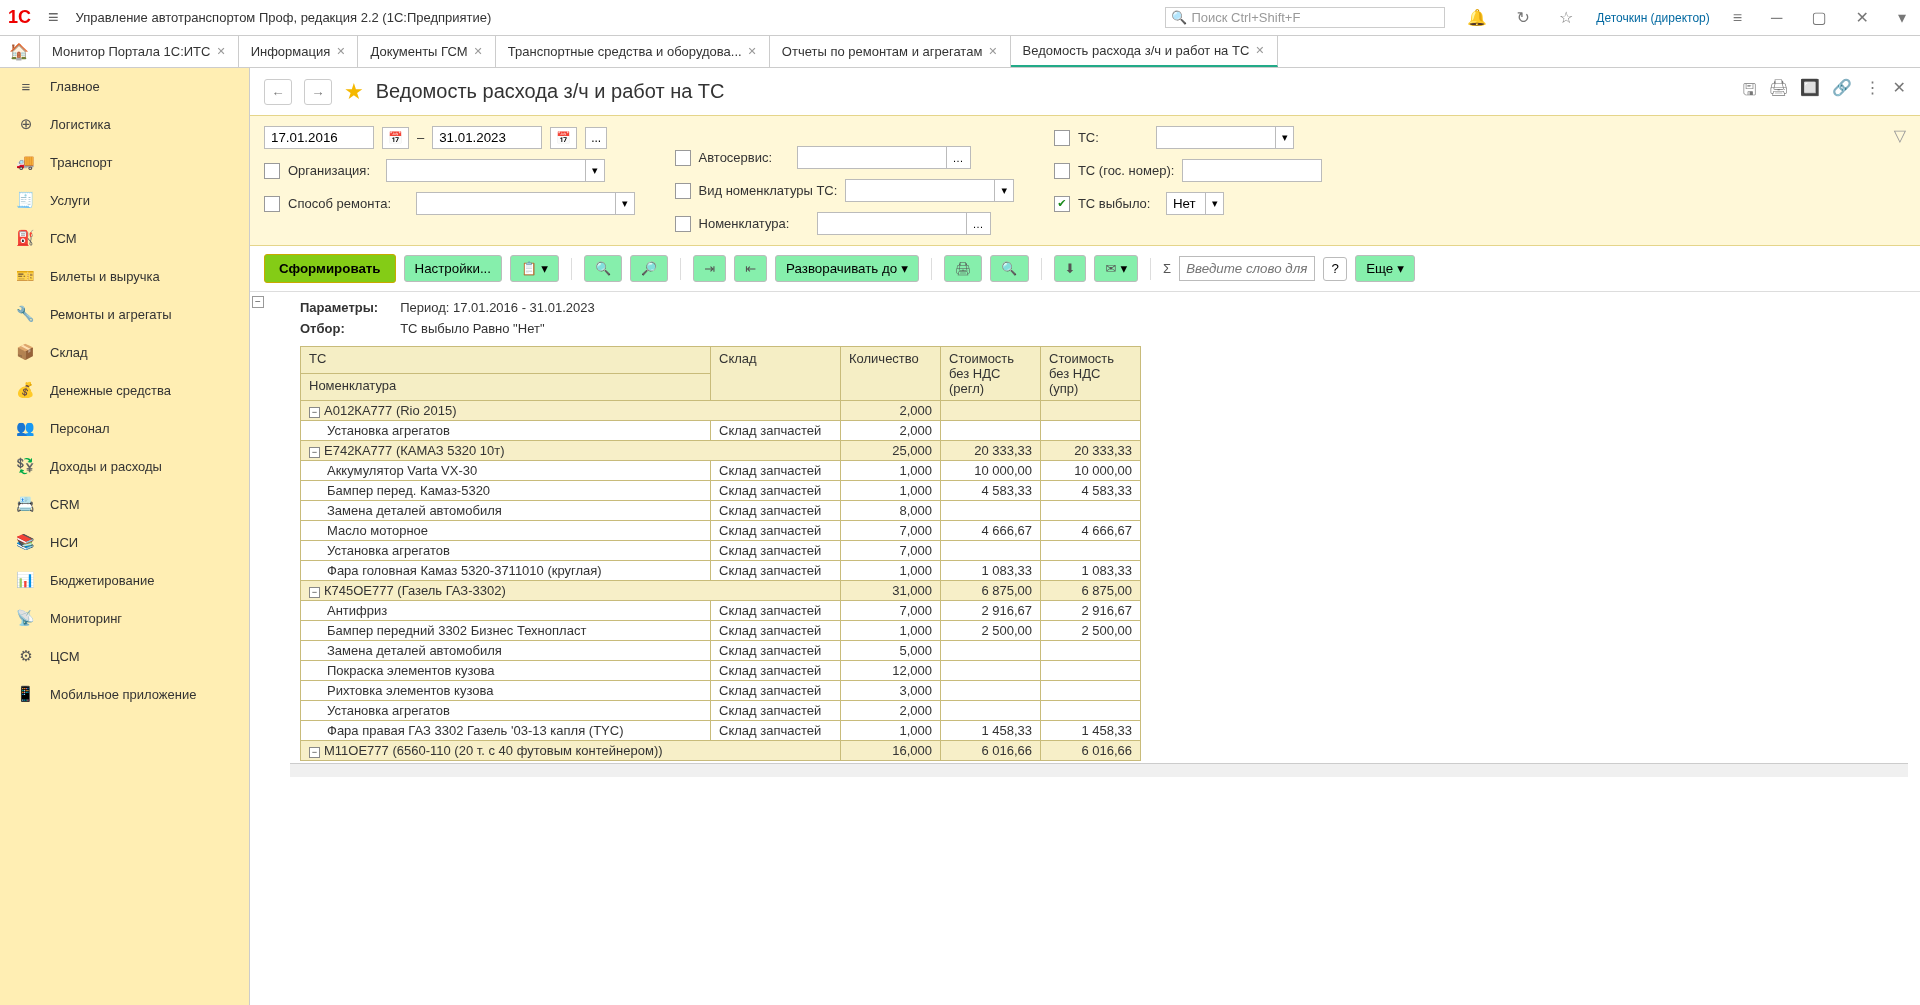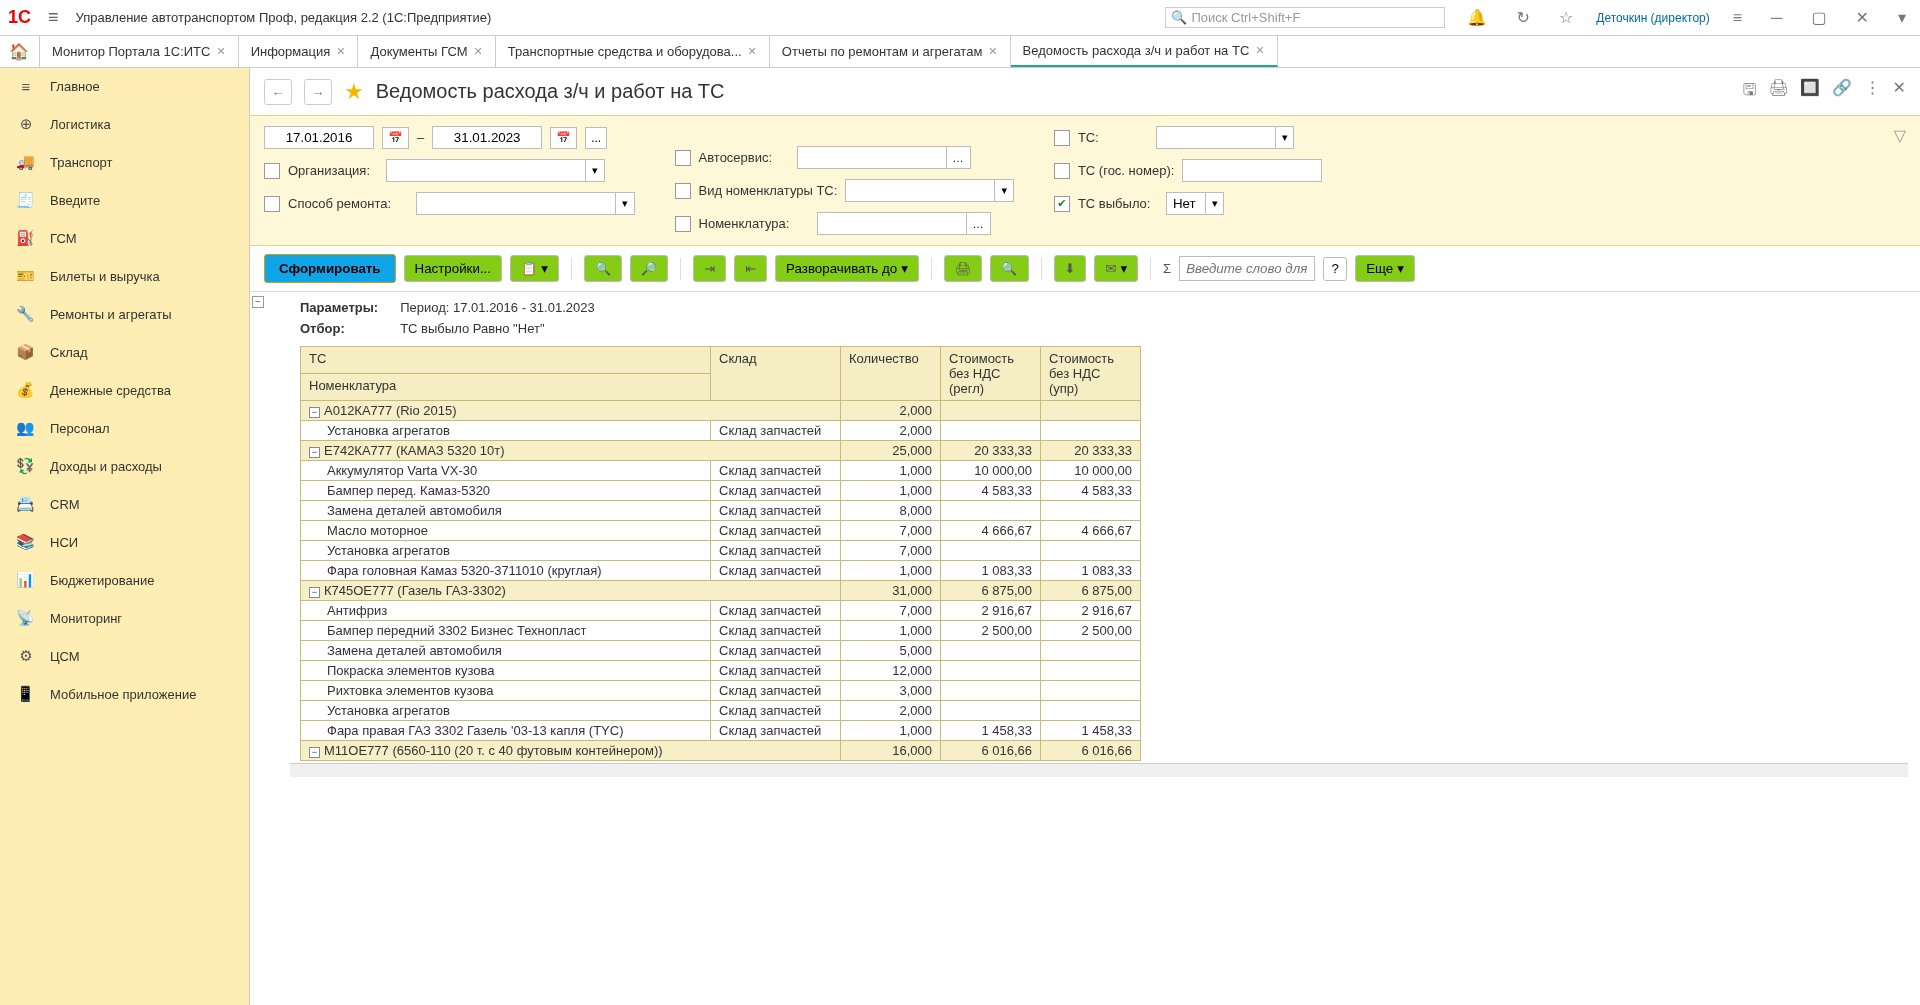--- a/index.html
+++ b/index.html
@@ -33,34 +33,34 @@
 .navbtn { width:28px; height:26px; border:1px solid #ccc; background:#fff; cursor:pointer; display:flex; align-items:center; justify-content:center; color:#777; border-radius:3px; }
 .star { color:#f5b800; font-size:22px; }
 .page-title { font-size:20px; font-weight:normal; }
 .page-tools { margin-left:auto; display:flex; gap:12px; color:#777; }
 .page-tools span { cursor:pointer; font-size:16px; }
 
 
 .filters { background:#fff8d8; border-top:1px solid #e5d58a; border-bottom:1px solid #e5d58a; padding:10px 14px; display:flex; gap:20px; }
 .fcol { display:flex; flex-direction:column; gap:10px; }
 .frow { display:flex; align-items:center; gap:8px; }
-.date-input { border:1px solid #bbb; padding:3px 6px; width:110px; background:#fff;text-align:center; }
+.date-input { border:1px solid #bbb; padding:3px 6px; width:110px; background:#fff; }
 .cal-btn,.dots-btn { border:1px solid #bbb; background:#fff; padding:3px 5px; cursor:pointer; font-size:12px; }
 .chk { width:16px; height:16px; border:1px solid #999; background:#fff; display:inline-flex; align-items:center; justify-content:center; font-size:11px; }
 .chk.checked::after { content:"✔"; color:#1a8a1a; }
 .flabel { color:#333; min-width:90px; }
 .combo { display:flex; }
 .combo input { border:1px solid #bbb; padding:3px 6px; background:#fff; }
 .combo button { border:1px solid #bbb; border-left:none; background:#fff; padding:3px 6px; cursor:pointer; font-size:11px; }
 .filter-icon { margin-left:auto; color:#999; font-size:16px; cursor:pointer; }
 
 
 .toolbar { display:flex; align-items:center; gap:8px; padding:8px 14px; border-bottom:1px solid #ddd; flex-wrap:wrap; }
-.btn-primary { background:#0ea5e9; border:1px solid #c9a800; padding:6px 14px; font-weight:bold; cursor:pointer; border-radius:3px; }
-.btn { background:#84cc16; border:1px solid #bbb; padding:5px 10px; cursor:pointer; border-radius:3px; display:flex; align-items:center; gap:4px; }
+.btn-primary { background:#84cc16; border:1px solid #c9a800; padding:6px 14px; font-weight:bold; cursor:pointer; border-radius:3px; }
+.btn { background:#86efac; border:1px solid #bbb; padding:5px 10px; cursor:pointer; border-radius:3px; display:flex; align-items:center; gap:4px; }
 .icon-sm { font-size:13px; color:#555; }
 .toolbar .sep { width:1px; height:22px; background:#ddd; margin:0 4px; }
 .findbox { border:1px solid #bbb; padding:4px 6px; width:136px; color:#999; font-style:italic; }
 .help-btn { border:1px solid #bbb; background:#fff; width:24px; height:24px; display:flex; align-items:center; justify-content:center; border-radius:3px; cursor:pointer; }
 
 
 .report { flex:1; overflow:auto; padding:4px 10px 10px 10px; position:relative; }
 .tree-toggle { position:absolute; left:2px; width:12px; height:12px; border:1px solid #999; background:#fff; font-size:10px; line-height:10px; text-align:center; cursor:pointer; color:#555; }
 .params { margin-left:30px; margin-bottom:6px; }
 .params td { padding:2px 12px 2px 8px; }
@@ -143,21 +143,21 @@
       <div class="nav-item">
         <span class="nav-icon">⊕</span>
         <span>Логистика</span>
       </div>
       <div class="nav-item">
         <span class="nav-icon">🚚</span>
         <span>Транспорт</span>
       </div>
       <div class="nav-item">
         <span class="nav-icon">🧾</span>
-        <span>Введите</span>
+        <span>Услуги</span>
       </div>
       <div class="nav-item">
         <span class="nav-icon">⛽</span>
         <span>ГСМ</span>
       </div>
       <div class="nav-item">
         <span class="nav-icon">🎫</span>
         <span>Билеты и выручка</span>
       </div>
       <div class="nav-item">

